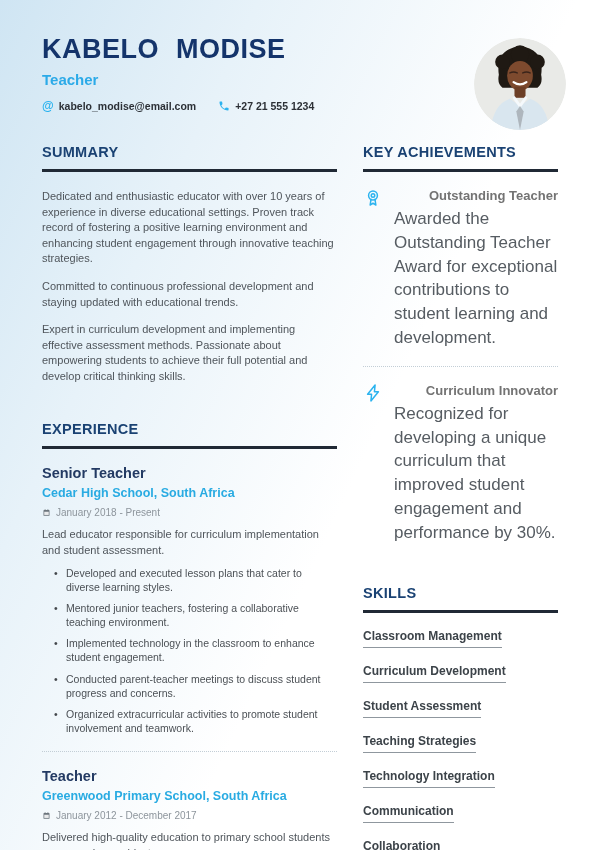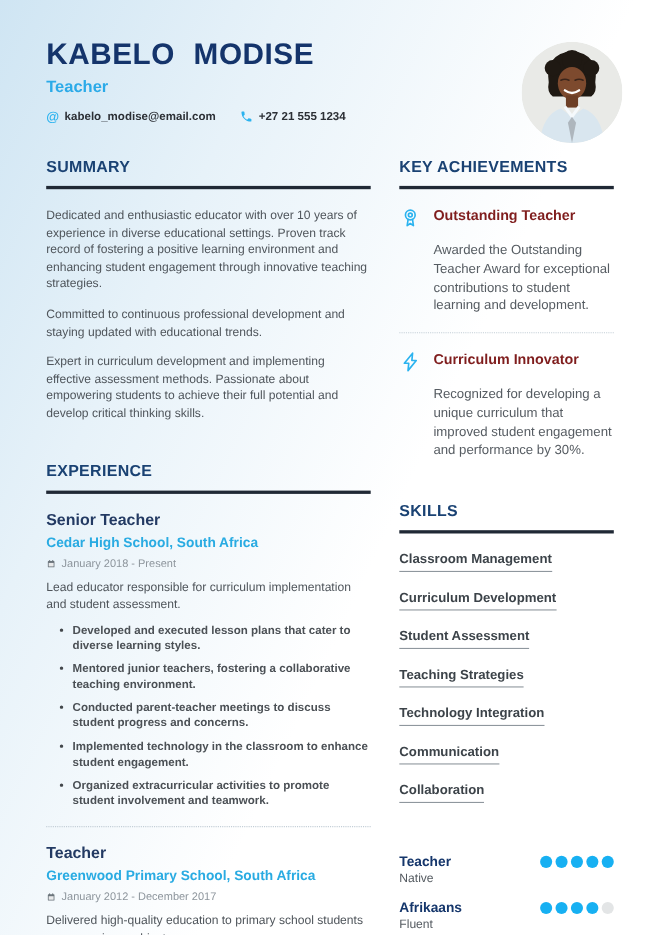--- a/index.html
+++ b/index.html
@@ -30,30 +30,30 @@
   .summary-block { margin-bottom:36px; }
   .summary-block p { font-size:11px; line-height:1.42; color:#4f555b; margin:0 0 12px 0; }
   .summary-block p:first-of-type { margin-top:17px; }
   
   .job { margin-top:16px; }
   .job h3 { margin:0; font-size:14.5px; font-weight:bold; color:#233a63; }
   .company { margin-top:5px; font-size:12.5px; font-weight:bold; color:#29abe2; }
   .date-row { margin-top:7px; display:flex; align-items:center; gap:5px; font-size:10px; color:#8d959c; }
   .date-row svg { width:9px; height:9px; }
   .job-desc { margin-top:9px; font-size:11px; line-height:1.45; color:#4f555b; }
-  ul.bullets { margin:5px 0 0 0; padding-left:12px; list-style:none;font-weight:bold; }
+  ul.bullets { margin:5px 0 0 0; padding-left:12px; list-style:none; }
   ul.bullets li { position:relative; padding-left:12px; font-size:10.5px; line-height:1.35; color:#4b5055; margin-top:7px; }
   ul.bullets li::before { content:"•"; position:absolute; left:0; top:0; color:#43474b; }
   .dotted-sep { border-top:1px dotted #c3ced6; margin-top:16px; }
   
   .ach-item { display:flex; gap:11px; margin-top:16px; }
   .ach-icon { width:20px; flex:none; }
   .ach-icon svg { width:20px; height:20px; }
-  .ach-title { font-size:13px; font-weight:bold; color:#7f1d1d; }
-  .ach-text { margin-top:16px; font-size:12px; line-height:1.4; color:#565c62; }
+  .ach-title { font-size:13px; font-weight:bold; color:#737373;text-align:right; }
+  .ach-text { margin-top:4px; font-size:17px; line-height:1.4; color:#565c62; }
   .ach-block { margin-bottom:40px; }
   
   .skills-block { margin-bottom:46px; }
   .skill { display:inline-block; font-size:12px; font-weight:bold; color:#3c4349; border-bottom:1px solid #8f979e; padding-bottom:4px; margin-right:13px; margin-top:16px; }
   
   .lang-row { display:flex; justify-content:space-between; align-items:flex-start; margin-top:13px; }
   .lang-name { font-size:12.5px; font-weight:bold; color:#15366b; }
   .lang-level { margin-top:3px; font-size:11px; color:#555b61; }
   .dots { display:flex; gap:3px; margin-top:2px; }
   .dot { width:11px; height:11px; border-radius:50%; background:#e3e5e6; }
@@ -129,22 +129,22 @@
               <rect x="7" y="3" width="2.5" height="4.5" rx="1"></rect>
               <rect x="14.5" y="3" width="2.5" height="4.5" rx="1"></rect>
               <rect x="6" y="10" width="12" height="8.5" fill="#ffffff" opacity="0.85"></rect>
             </svg>
           <span>January 2018 - Present</span>
         </div>
         <div class="job-desc">Lead educator responsible for curriculum implementation and student assessment.</div>
         <ul class="bullets">
           <li>Developed and executed lesson plans that cater to diverse learning styles.</li>
           <li>Mentored junior teachers, fostering a collaborative teaching environment.</li>
+          <li>Implemented technology in the classroom to enhance student engagement.</li>
           <li>Conducted parent-teacher meetings to discuss student progress and concerns.</li>
-          <li>Implemented technology in the classroom to enhance student engagement.</li>
           <li>Organized extracurricular activities to promote student involvement and teamwork.</li>
         </ul>
       </div>
 
       <div class="dotted-sep"></div>
 
       <div class="job">
         <h3>Teacher</h3>
         <div class="company">Greenwood Primary School, South Africa</div>
         <div class="date-row">

